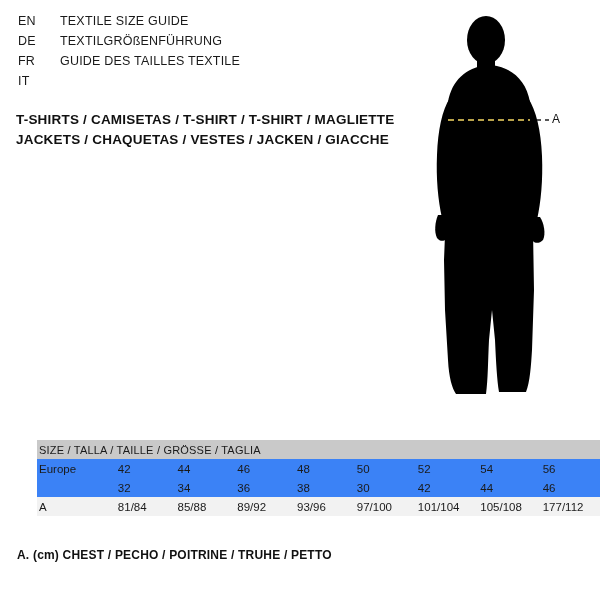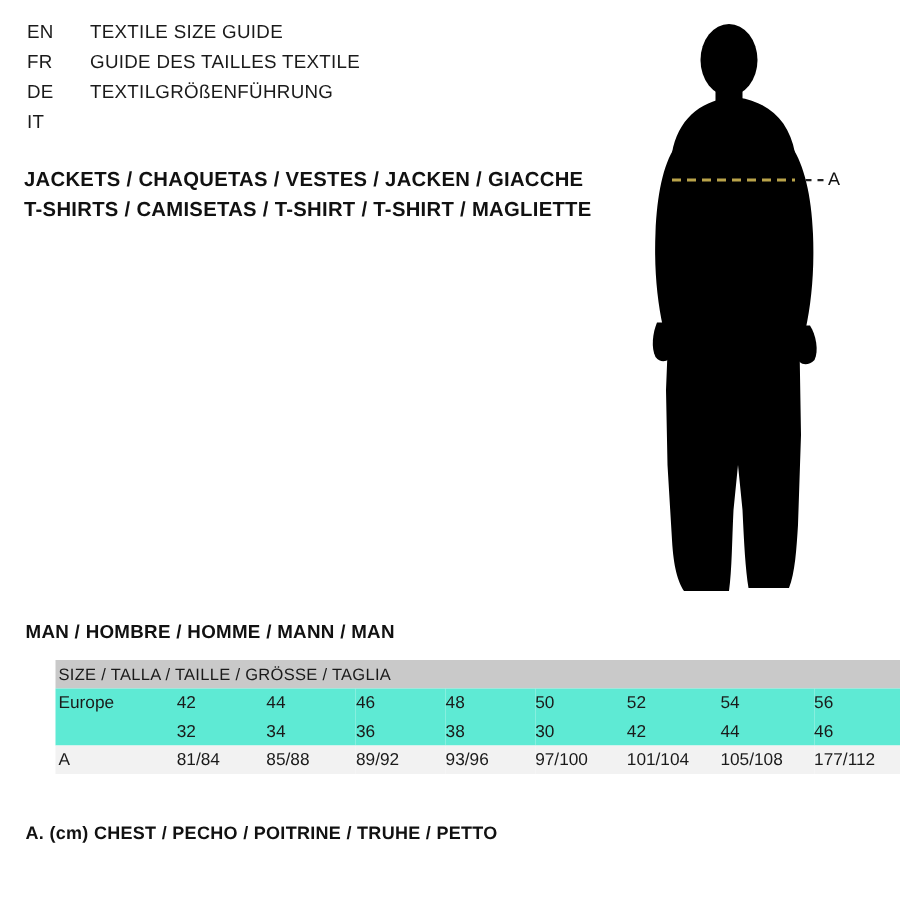--- a/index.html
+++ b/index.html
@@ -108,21 +108,21 @@
     padding: 0 0 0 0;
     vertical-align: middle;
     color: #1a1a1a;
   }
   .row-head td {
     background: #c9c9c9;
     font-size: 11px;
     letter-spacing: 0.2px;
   }
   .row-a td, .row-c td {
-    background: #5eead4;
+    background: #3b82f6;
   }
   .row-b td, .row-d td {
     background: #f2f2f2;
   }
   .col-label {
     width: 90px;
     padding-left: 2px !important;
   }
   .cell {
     width: 68px;
@@ -143,35 +143,35 @@
 <body>
 
 <div class="page">
 
   <div class="legend">
     <div class="legend-row">
       <span class="legend-code">EN</span>
       <span class="legend-text">TEXTILE SIZE GUIDE</span>
     </div>
     <div class="legend-row">
+      <span class="legend-code">DE</span>
+      <span class="legend-text">TEXTILGRÖßENFÜHRUNG</span>
+    </div>
+    <div class="legend-row">
       <span class="legend-code">FR</span>
       <span class="legend-text">GUIDE DES TAILLES TEXTILE</span>
     </div>
     <div class="legend-row">
-      <span class="legend-code">DE</span>
-      <span class="legend-text">TEXTILGRÖßENFÜHRUNG</span>
-    </div>
-    <div class="legend-row">
       <span class="legend-code">IT</span>
     </div>
   </div>
 
   <div class="categories">
+    <div class="cat-line">T-SHIRTS / CAMISETAS / T-SHIRT / T-SHIRT / MAGLIETTE</div>
     <div class="cat-line">JACKETS / CHAQUETAS / VESTES / JACKEN / GIACCHE</div>
-    <div class="cat-line">T-SHIRTS / CAMISETAS / T-SHIRT / T-SHIRT / MAGLIETTE</div>
   </div>
 
   <div class="figure-wrap">
     <svg class="figure-svg" width="200" height="400" viewBox="0 0 200 400">
 
       <ellipse cx="86" cy="30" rx="19" ry="24" fill="#000000"></ellipse>
 
       <rect x="77" y="48" width="18" height="14" fill="#000000"></rect>
 
       <path d="M86,55
@@ -208,21 +208,20 @@
 
       <path d="M140,207 C144,213 146,224 143,230 C138,235 132,233 131,227 C130,219 131,212 133,207 Z" fill="#000000"></path>
 
       <line x1="48" y1="110" x2="130" y2="110" stroke="#b9a34a" stroke-width="2" stroke-dasharray="6 4"></line>
 
       <line x1="137" y1="110" x2="152" y2="110" stroke="#222222" stroke-width="1.5" stroke-dasharray="4 4"></line>
     </svg>
     <div class="measure-label">A</div>
   </div>
 
-  <div class="man-header">MAN / HOMBRE / HOMME / MANN / MAN</div>
 
   <table class="table">
     <tbody>
       <tr class="row-head">
         <td class="col-label" colspan="9">SIZE / TALLA / TAILLE / GRÖSSE / TAGLIA</td>
       </tr>
       <tr class="row-a">
         <td class="col-label">Europe</td>
         <td class="cell">42</td>
         <td class="cell">44</td>

